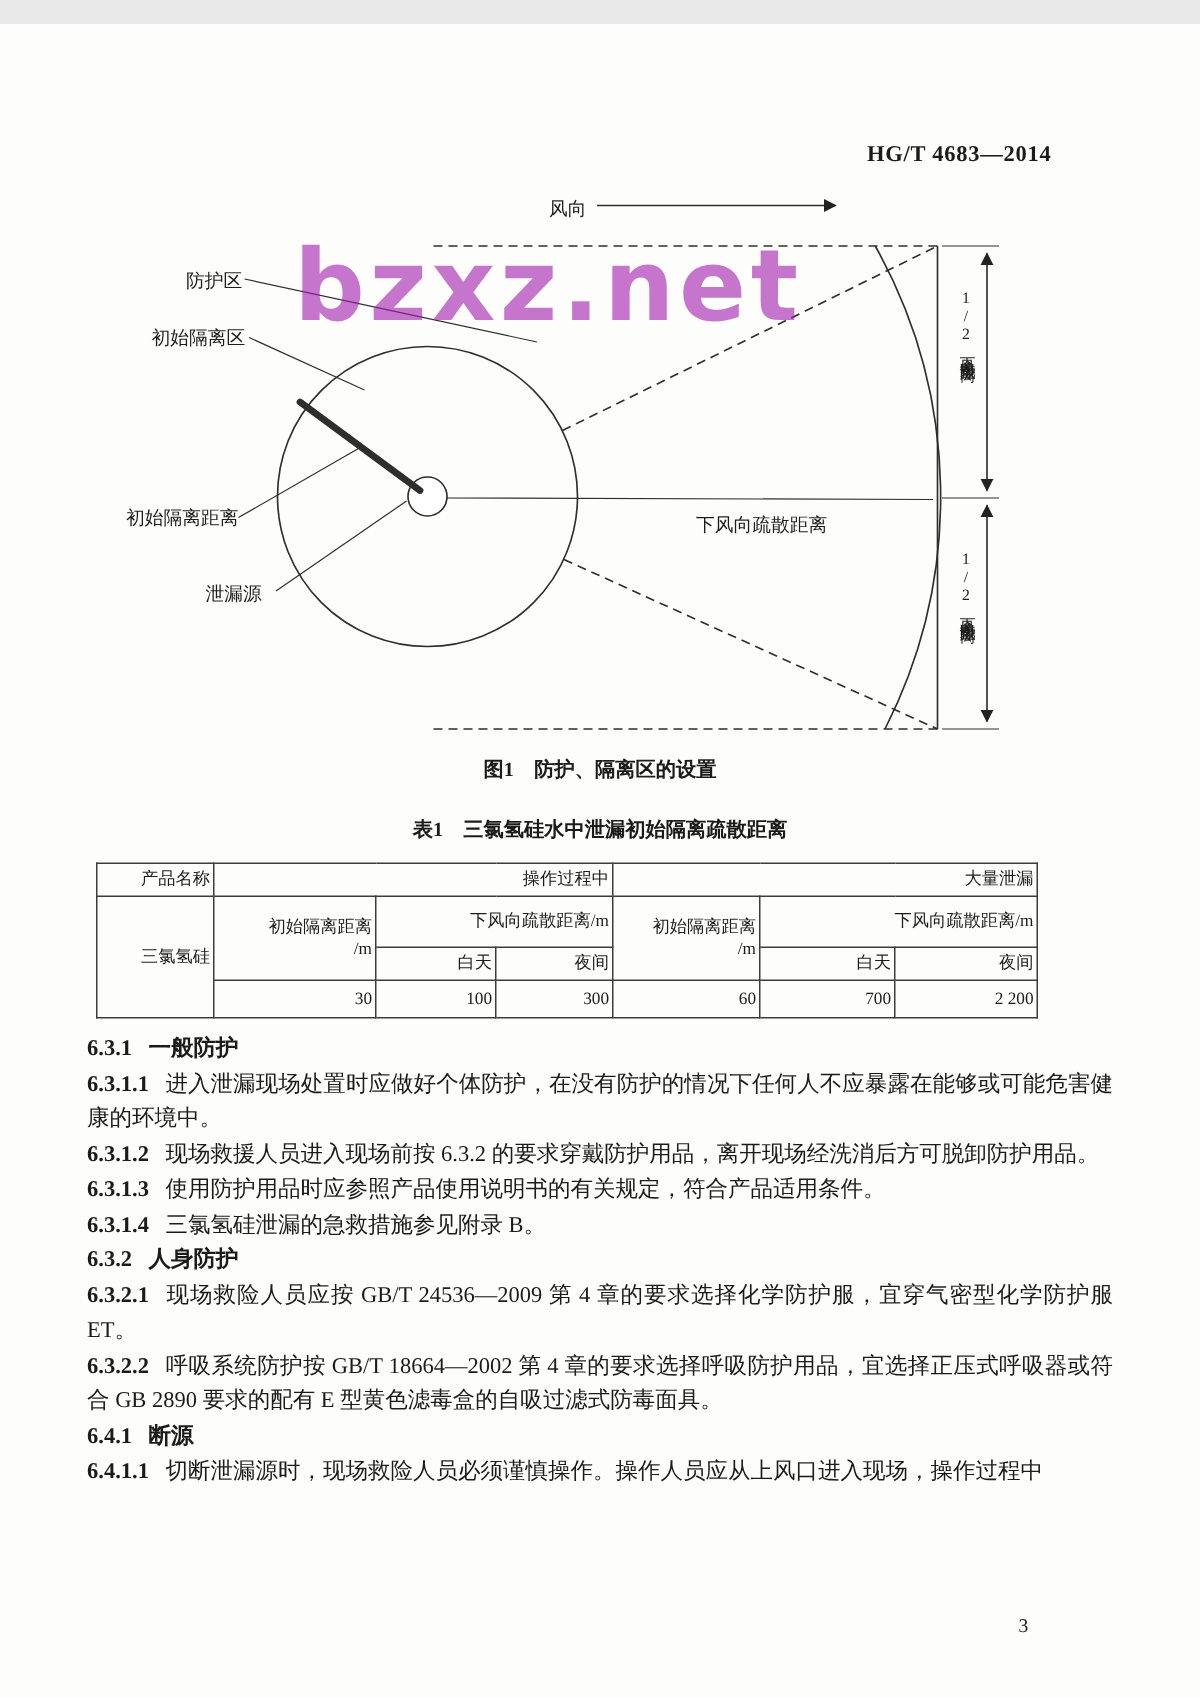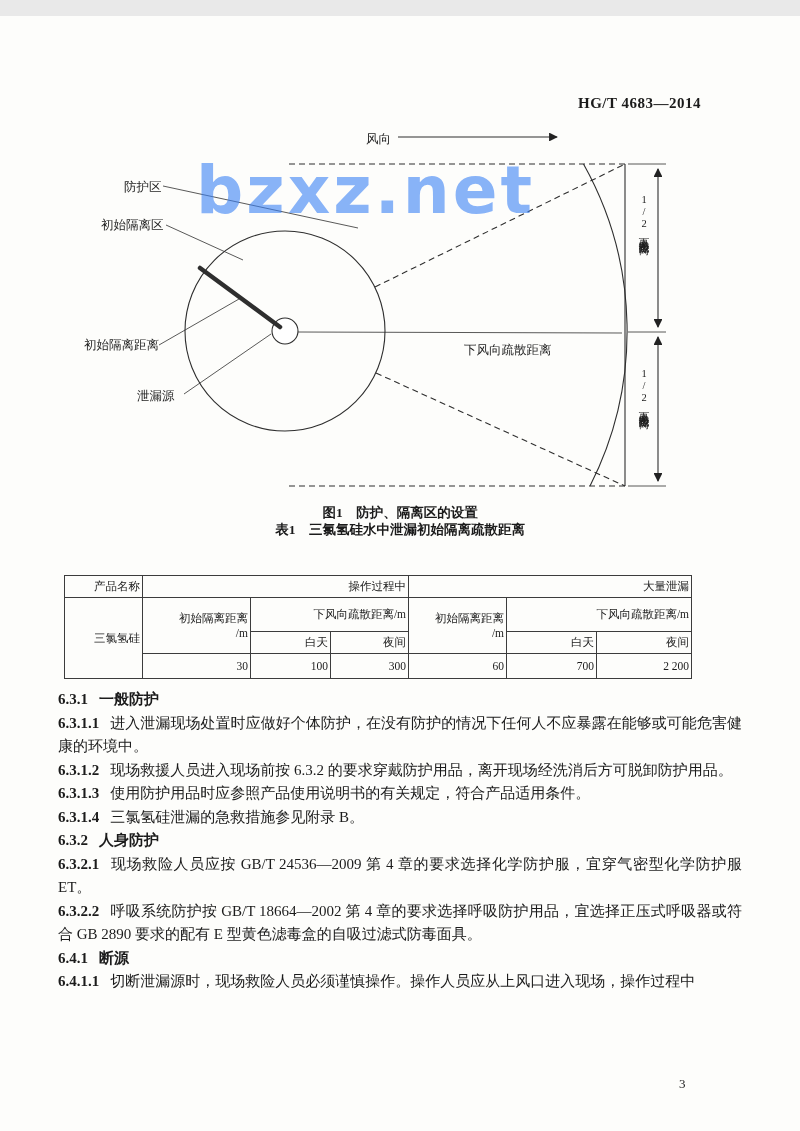--- a/index.html
+++ b/index.html
@@ -13,28 +13,28 @@
     position: absolute; top: 79px; right: 99px;
     font-size: 15px; font-weight: bold; letter-spacing: .5px;
   }
   .figure-svg { position: absolute; left: 0; top: 0; width: 800px; height: 520px; }
   .figure-svg text { font-family: "Liberation Serif", "DejaVu Serif", serif; }
   .vtext { writing-mode: vertical-rl; text-orientation: upright; letter-spacing: 1px; }
   .watermark {
     position: absolute; left: 196px; top: 136px;
     font-family: "DejaVu Sans", "Liberation Sans", sans-serif;
     font-weight: bold; font-size: 66px; letter-spacing: 3px;
-    color: #3b82f6; opacity: .6; pointer-events: none;
+    color: #a21caf; opacity: .6; pointer-events: none;
   }
   .fig-caption, .tbl-caption {
     position: absolute; left: 0; width: 100%; text-align: center;
     font-size: 13.5px; font-weight: bold;
   }
   .fig-caption { top: 488px; font-family: Liberation Serif, serif; }
-  .tbl-caption { top: 505px; }
+  .tbl-caption { top: 528px; }
   table.t1 {
     position: absolute; top: 559px; left: 64px; width: 627px;
     border-collapse: collapse; font-size: 11.5px; text-align: right;
     table-layout: fixed;
   }
   table.t1 td { border: 1px solid #3c3c3c; padding: 1px 2px; vertical-align: middle; line-height: 1.3; }
   tr.r1 td { height: 22px; }
   tr.r2 td { height: 34px; }
   tr.r3 td { height: 22px; }
   tr.r4 td { height: 25px; }

